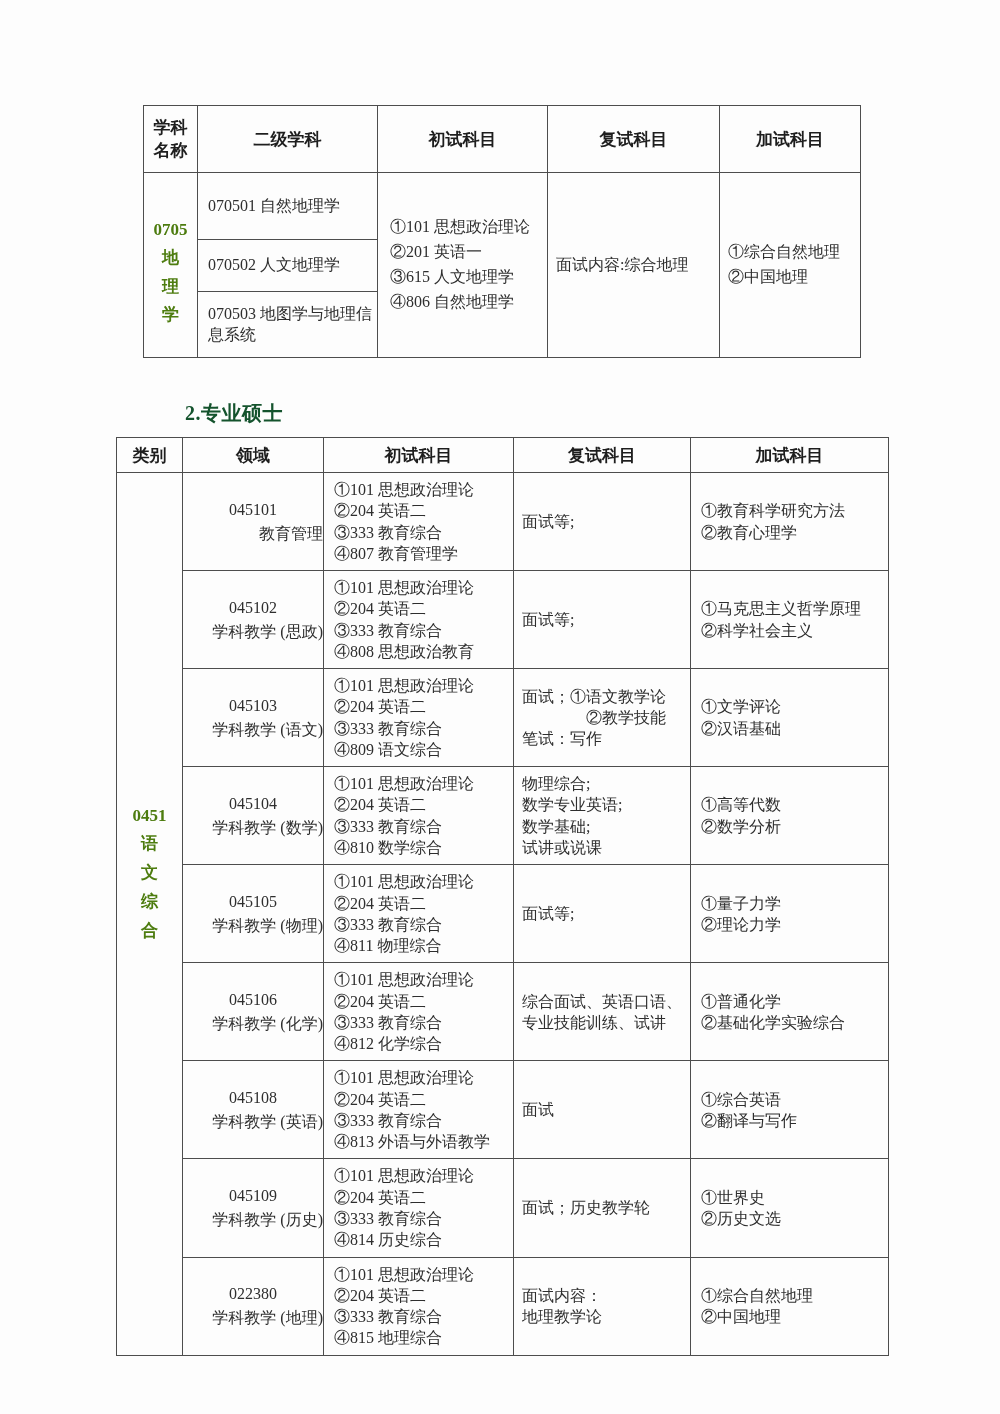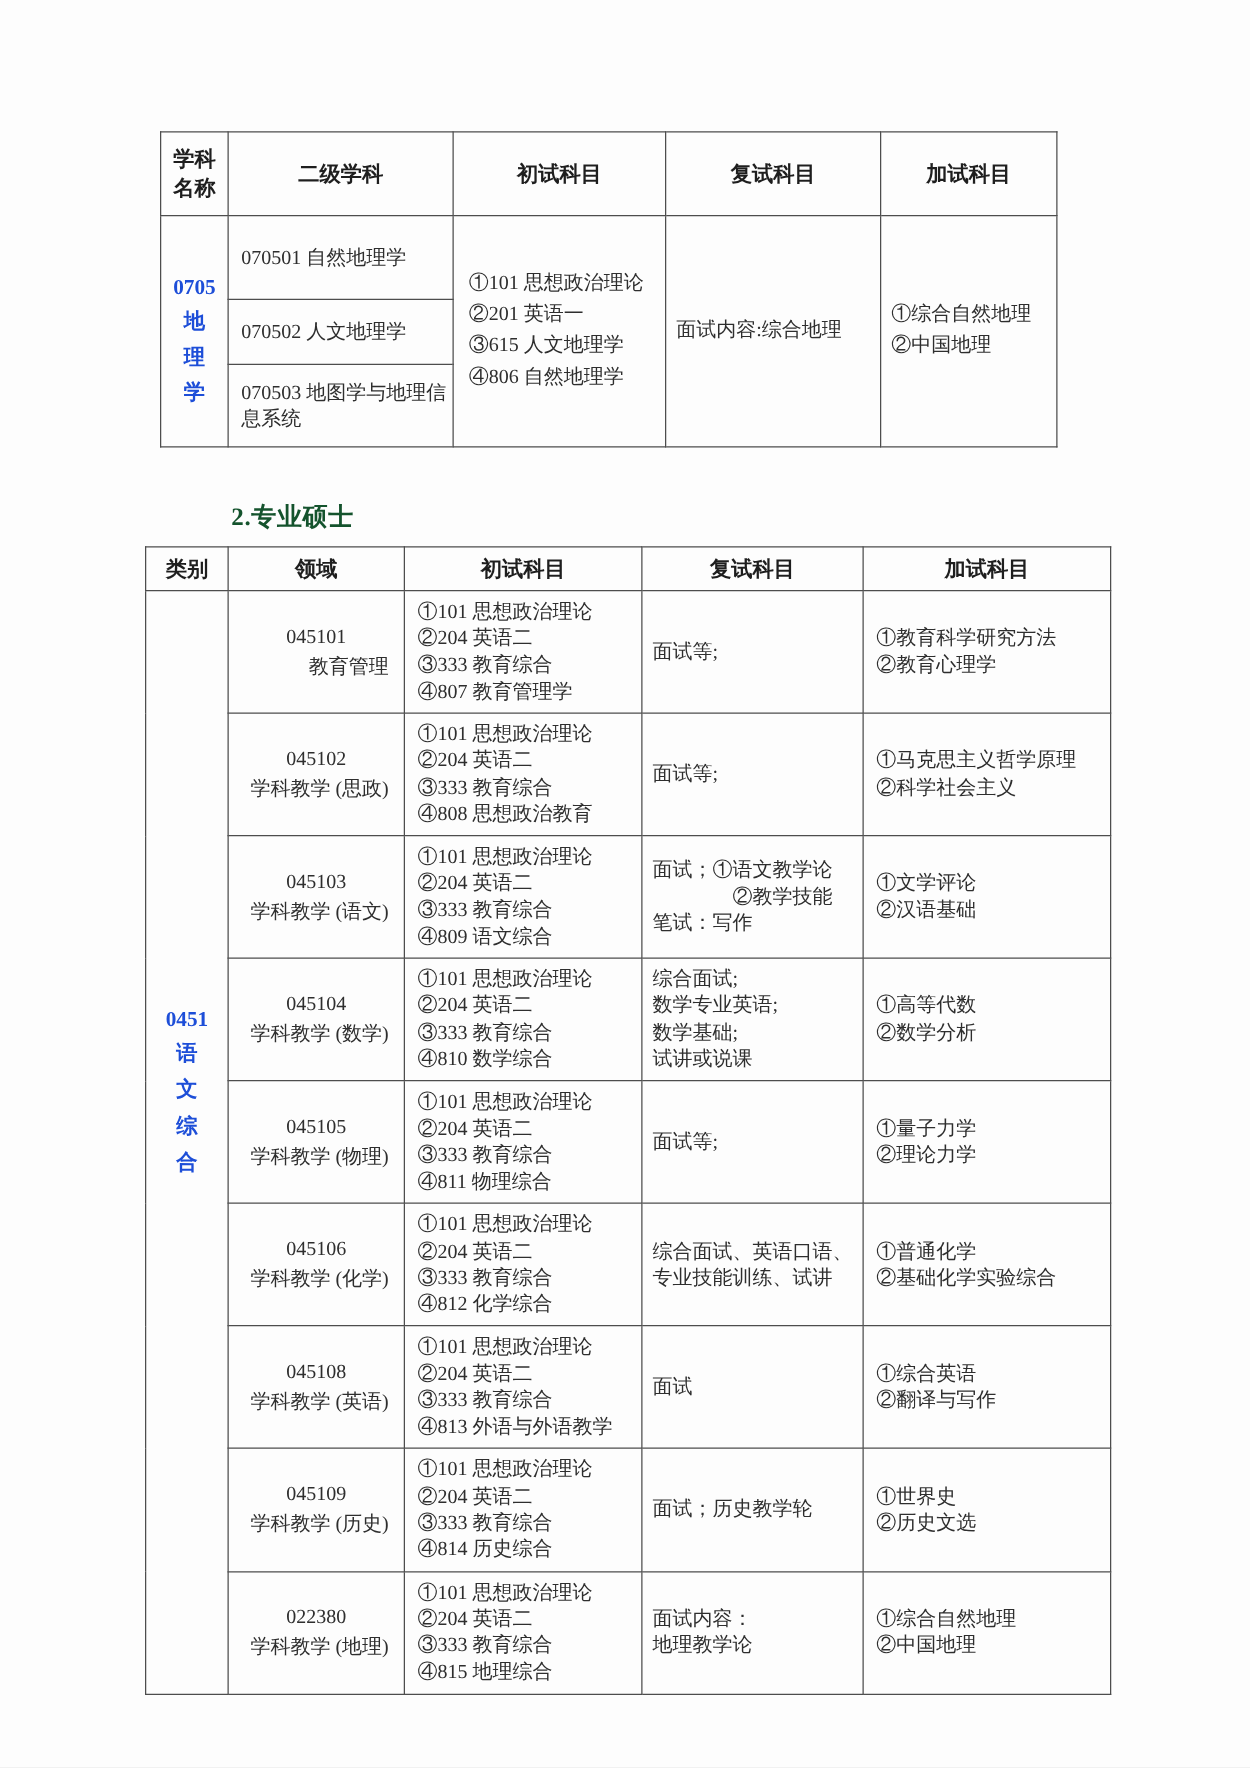--- a/index.html
+++ b/index.html
@@ -8,30 +8,30 @@
     width:1000px;height:1414px;
     background:#fdfdfd;
     font-family:"Liberation Serif","DejaVu Serif",serif;
     color:#2e2e2e;
     overflow:hidden;
   }
   table{border-collapse:collapse;table-layout:fixed;}
   td,th{border:1.5px solid #4d4d4d;vertical-align:middle;font-weight:normal;}
   .tbl{position:absolute;background:#fdfdfd;}
   .tbl th{font-weight:bold;color:#1e1e1e;font-size:17px;text-align:center;padding:2px 4px;}
-  #master-table{left:128px;top:105px;width:717px;padding-left:32px;}
+  #master-table{left:143px;top:105px;width:717px;padding-left:32px;}
   #prof-table{left:116px;top:437px;width:772px;}
 
-  .cat-cell{text-align:center;font-weight:bold;color:#1d4ed8;font-size:17px;}
+  .cat-cell{text-align:center;font-weight:bold;color:#4d7c0f;font-size:17px;}
   .cat-code{white-space:nowrap;line-height:1.7;}
   .cat-vert{width:1.15em;margin:0 auto;word-break:break-all;line-height:1.7;letter-spacing:0;font-family:Liberation Mono, monospace;}
 
   .lines div{line-height:1.33;}
   .cell-left{padding:6px 4px 6px 10px;font-size:16px;text-align:left;}
-  .cell-center{padding:6px 12px;font-size:16px;text-align:center;}
+  .cell-center{padding:6px 0;font-size:16px;text-align:center;}
 
   
   #master-table .init-lines{width:140px;}
   #master-table .lines div{line-height:1.55;}
 
   
   #prof-table .lines div{line-height:1.33;}
   .field-code{font-size:16px;text-align:center;line-height:1.5;}
   .field-name{font-size:16px;text-align:right;line-height:1.5;}
   .retest-cell{padding:6px 2px 6px 8px;}
@@ -211,21 +211,21 @@
       <td class="cell-left">
         <div class="lines">
               <div>①101 思想政治理论</div>
               <div>②204 英语二</div>
               <div>③333 教育综合</div>
               <div>④810 数学综合</div>
             </div>
       </td>
       <td class="cell-left retest-cell">
         <div class="lines">
-              <div>综合面试;</div>
+              <div>物理综合;</div>
               <div>数学专业英语;</div>
               <div>数学基础;</div>
               <div>试讲或说课</div>
             </div>
       </td>
       <td class="cell-left">
         <div class="lines">
               <div>①高等代数</div>
               <div>②数学分析</div>
             </div>

